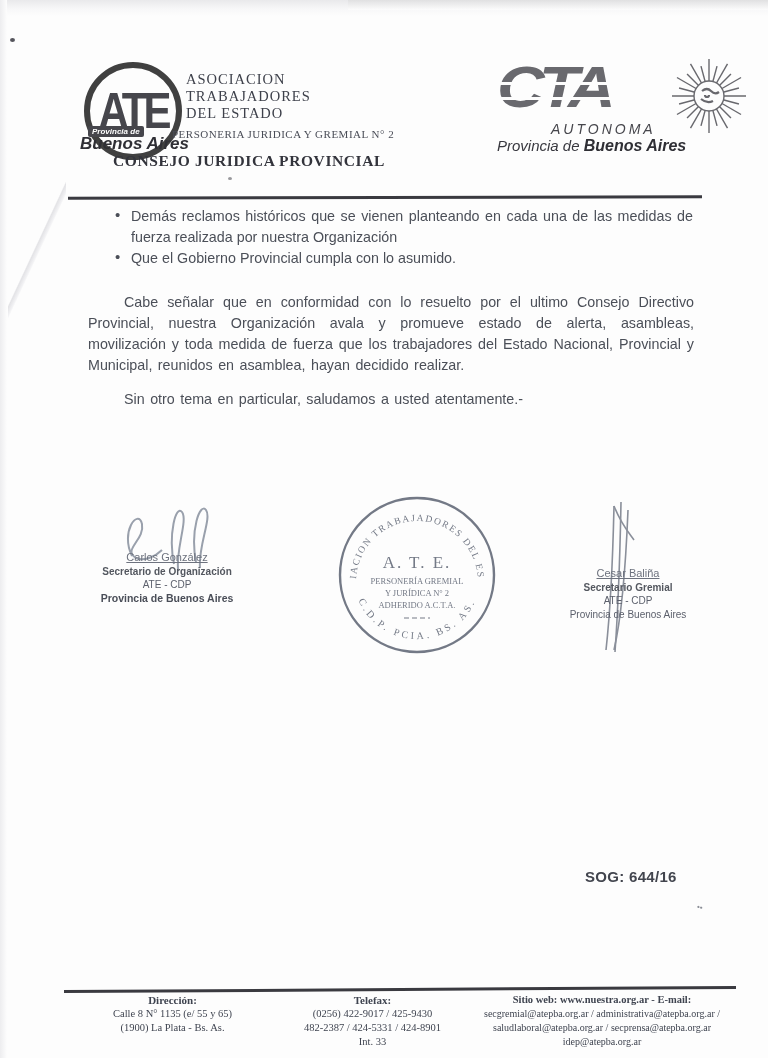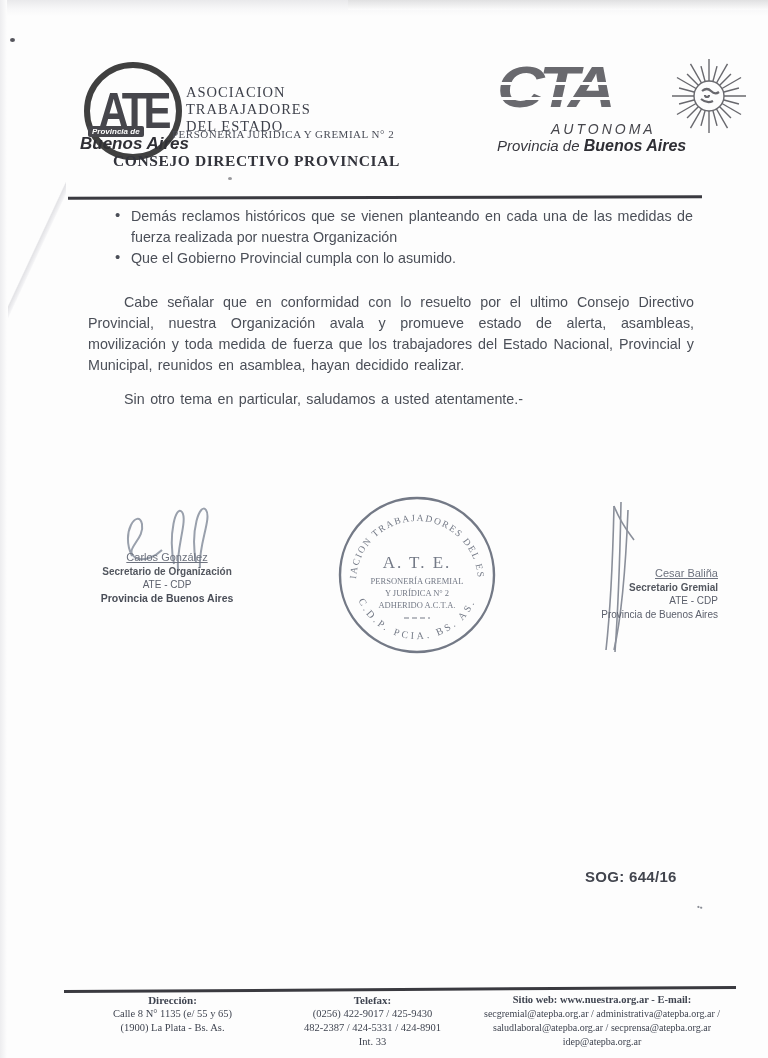--- a/index.html
+++ b/index.html
@@ -21,21 +21,21 @@
   
   .ate-logo{position:absolute;left:84px;top:62px;width:86px;height:86px;
     border:6px solid #404040;border-radius:50%;display:flex;align-items:center;justify-content:center;}
   .ate-logo span{font-family:"Liberation Sans",sans-serif;font-weight:900;font-size:42px;
     color:#46464c;letter-spacing:-4px;transform:scaleY(1.18);}
   .prov-badge{position:absolute;left:88px;top:126px;background:#46464c;color:#fff;
     font-style:italic;font-weight:bold;font-size:8px;padding:1px 4px;border-radius:2px;z-index:2;}
   .prov-big{position:absolute;left:80px;top:134px;font-weight:900;font-size:17px;
     color:#2f2f35;letter-spacing:0px;font-style:italic;}
   .org-lines{position:absolute;left:186px;top:71px;font-family:"Liberation Serif",serif;
-    font-size:14.5px;line-height:17px;letter-spacing:1px;color:#3e414b;margin-top:13px;}
+    font-size:14.5px;line-height:17px;letter-spacing:1px;color:#3e414b;}
   .personeria{position:absolute;left:172px;top:128px;font-family:"Liberation Serif",serif;
     font-size:11px;letter-spacing:.5px;color:#4a4d57;}
   .consejo{position:absolute;left:113px;top:152px;font-family:"Liberation Serif",serif;
     font-weight:bold;font-size:15.5px;letter-spacing:.6px;color:#33343c;}
   
   .cta-text{position:absolute;left:497px;top:52px;font-weight:900;font-style:italic;
     font-size:66px;letter-spacing:-6px;color:#69696e;transform:scaleY(.88);line-height:70px;}
   .cta-slit{position:absolute;background:#fdfdfd;height:3px;}
   .cta-autonoma{position:absolute;left:551px;top:121px;font-weight:400;font-style:italic;
     font-size:14px;letter-spacing:3px;color:#46464c;}
@@ -53,21 +53,21 @@
     list-style:none;font-size:14.3px;line-height:20.5px;color:#4b4f58;text-align:justify;}
   .bullets li{position:relative;padding-left:18px;margin-bottom:1px;}
   .bullets li::before{content:"\2022";position:absolute;left:2px;top:-1px;font-size:15px;}
   .para{position:absolute;left:88px;width:606px;font-size:14.3px;line-height:21px;
     color:#4b4f58;text-align:justify;text-indent:36px;margin:0;word-spacing:1.5px;}
   .para1{top:292px;}
   .para2{top:389px;text-align:left;}
   
   .sig-block{position:absolute;text-align:center;font-size:10px;color:#5c606c;line-height:13.5px;}
   .sig-left{left:72px;top:551px;width:190px;}
-  .sig-right{left:538px;top:567px;width:180px;text-align:right;}
+  .sig-right{left:538px;top:567px;width:180px;}
   .sig-name{font-size:11px;color:#6d727e;text-decoration:underline;}
   .sig-title{font-weight:bold;color:#53575f;}
   .sig-prov{font-weight:bold;font-size:10.5px;color:#4a4e58;}
   .sig-stroke{position:absolute;}
   .stamp{position:absolute;left:332px;top:490px;}
   
   .sog{position:absolute;left:585px;top:868px;font-weight:bold;font-size:15px;
     letter-spacing:.3px;color:#42454e;}
   .sog-mark{position:absolute;left:697px;top:903px;font-size:8px;color:#8a8d96;transform:rotate(12deg);}
   .fcol{position:absolute;top:993px;text-align:center;font-family:"Liberation Serif",serif;
@@ -95,21 +95,21 @@
   </div>
   <div class="prov-badge">Provincia de</div>
   <div class="prov-big">Buenos Aires</div>
 
   <div class="org-lines">
     <div>ASOCIACION</div>
     <div>TRABAJADORES</div>
     <div>DEL ESTADO</div>
   </div>
   <div class="personeria">PERSONERIA JURIDICA Y GREMIAL N° 2</div>
-  <div class="consejo">CONSEJO DIRECTIVO PROVINCIAL</div>
+  <div class="consejo">CONSEJO JURIDICA PROVINCIAL</div>
 
   <div class="cta-text">CTA</div>
   <div class="cta-slit" style="left:500px;top:82px;width:172px;"></div>
   <div class="cta-slit" style="left:500px;top:97px;width:172px;"></div>
   <svg class="sun" width="74" height="82" viewBox="0 0 74 82">
     <g stroke="#68686d" stroke-width="1.4" fill="none">
       <g>
         <line x1="37" y1="41" x2="37" y2="4" transform="rotate(0 37 41)"></line>
         <line x1="37" y1="41" x2="37" y2="10" transform="rotate(15 37 41)"></line>
         <line x1="37" y1="41" x2="37" y2="4" transform="rotate(30 37 41)"></line>

